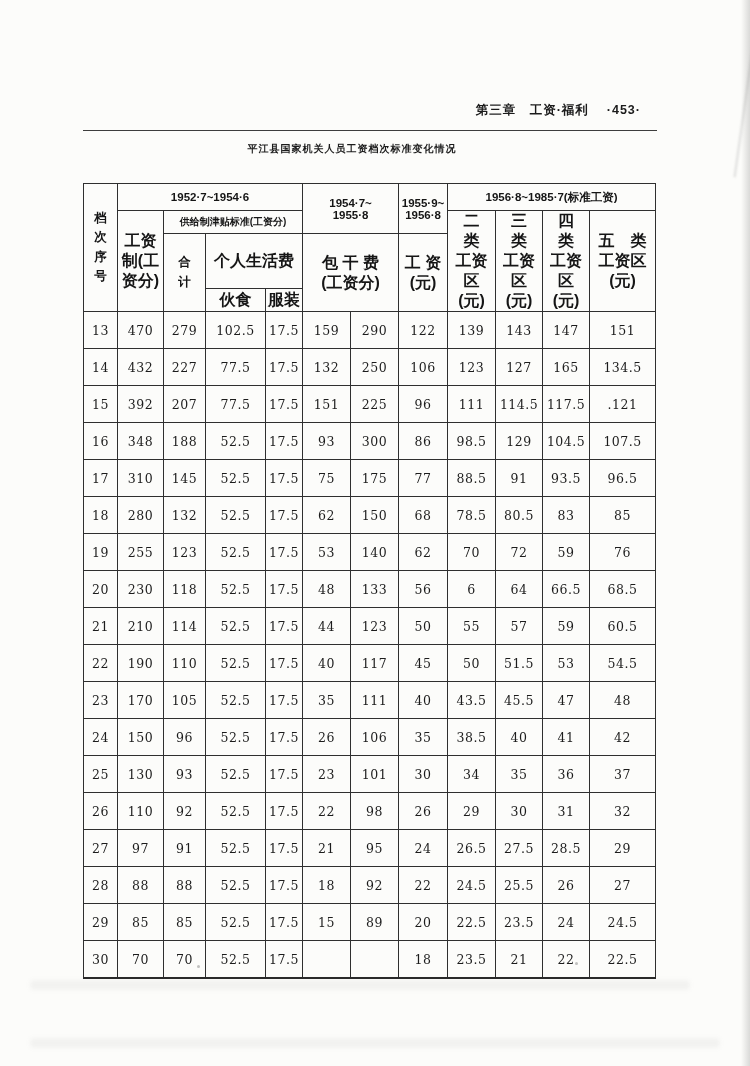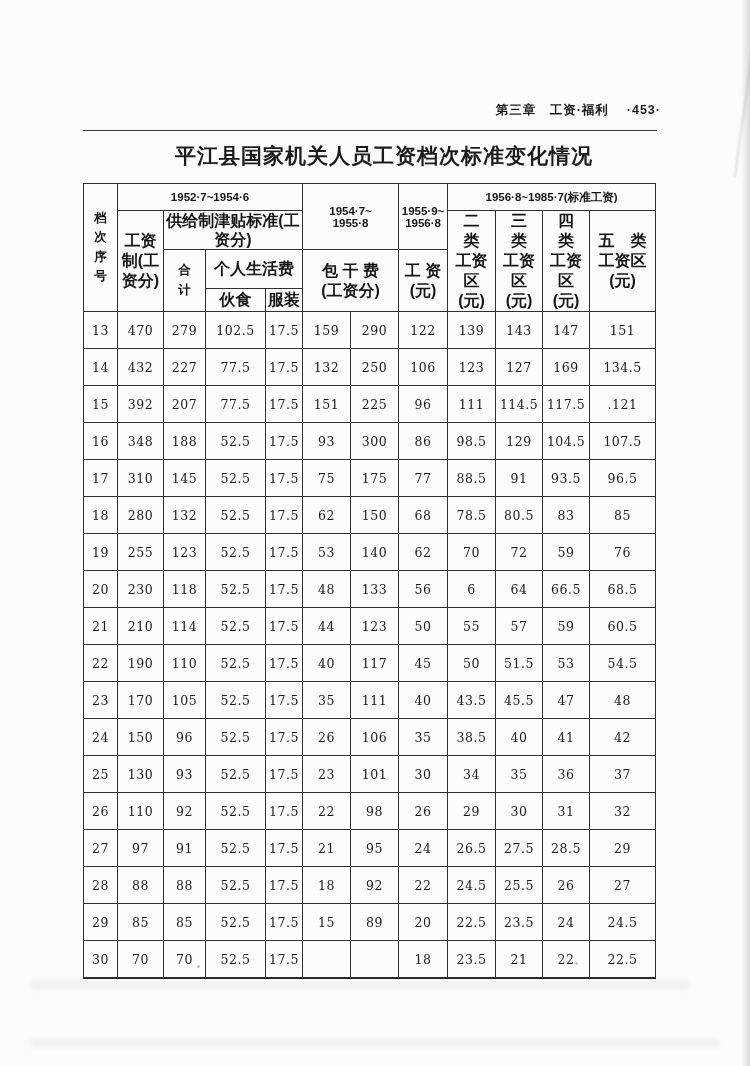--- a/index.html
+++ b/index.html
@@ -27,30 +27,29 @@
   }
   .ghost-1{top:980px;}
   .ghost-2{top:1038px;width:690px;}
   .speck{position:absolute;width:3px;height:3px;border-radius:50%;background:rgba(80,80,80,.35);}
 
   .running-header{
     position:absolute;top:102px;left:0;width:641px;
     text-align:right;
     font-size:12.5px;font-weight:bold;letter-spacing:1px;
     white-space:pre;
-    padding-left:20px;
   }
   .head-rule{
     position:absolute;top:130px;left:83px;width:574px;height:1px;
     background:#3d3d3d;
   }
   .doc-title{
-    position:absolute;top:142px;left:97px;width:574px;
+    position:absolute;top:142px;left:65px;width:574px;
     text-align:center;
-    font-size:21px;font-weight:bold;letter-spacing:1px;
+    font-size:10px;font-weight:bold;letter-spacing:1px;
   }
 
   table.wage{
     position:absolute;top:183px;left:83px;
     width:572px;
     border-collapse:collapse;table-layout:fixed;
     background:transparent;
   }
   table.wage th, table.wage td{
     border:1px solid #2f2f2f;
@@ -61,21 +60,21 @@
   }
   table.wage{border:1.5px solid #2a2a2a;border-bottom-width:2.5px;}
   thead th{
     font-family:"Liberation Sans",sans-serif;
     font-weight:bold;color:#151515;
   }
   .h-r1{height:27px;font-size:11.5px;letter-spacing:0;}
   .h-r2{height:23px;}
   .h-r3{height:23px;}
   .h-r4{height:23px;}
-  th.small-h{font-size:16px;line-height:1.2;}
+  th.small-h{font-size:10px;line-height:1.2;}
   th.grade{
     font-size:12.5px;line-height:1.55;letter-spacing:0;
   }
   th.multiline{font-size:16px;line-height:1.25;}
   tbody td{
     height:36px;
     font-family:"DejaVu Serif",serif;
     font-size:12.5px;color:#1c1c1c;letter-spacing:.5px;
   }
 </style>
@@ -174,21 +173,21 @@
           <td>14</td>
           <td>432</td>
           <td>227</td>
           <td>77.5</td>
           <td>17.5</td>
           <td>132</td>
           <td>250</td>
           <td>106</td>
           <td>123</td>
           <td>127</td>
-          <td>169</td>
+          <td>165</td>
           <td>134.5</td>
         </tr>
         <tr>
           <td>15</td>
           <td>392</td>
           <td>207</td>
           <td>77.5</td>
           <td>17.5</td>
           <td>151</td>
           <td>225</td>

